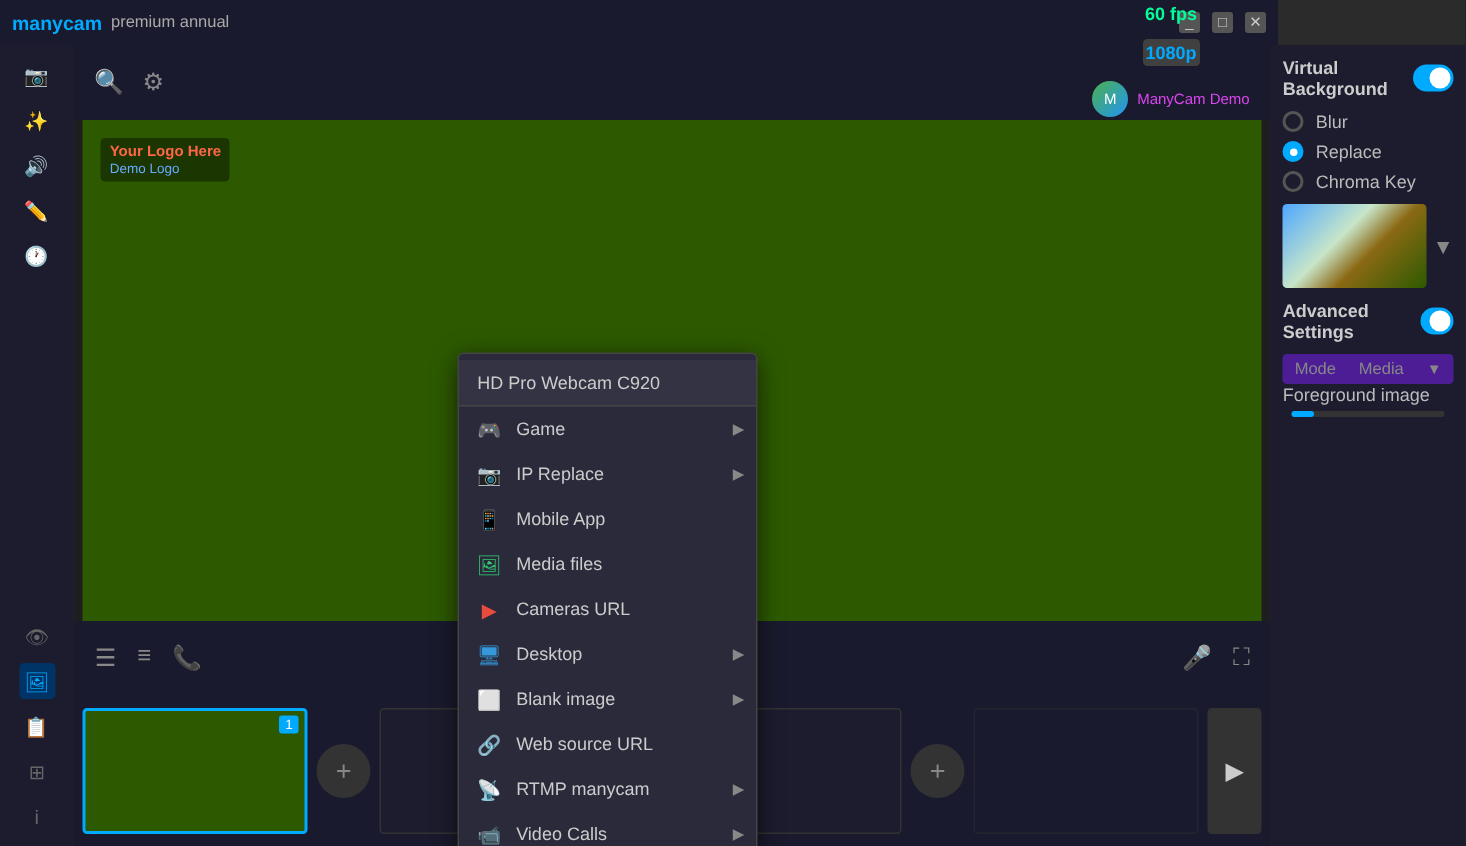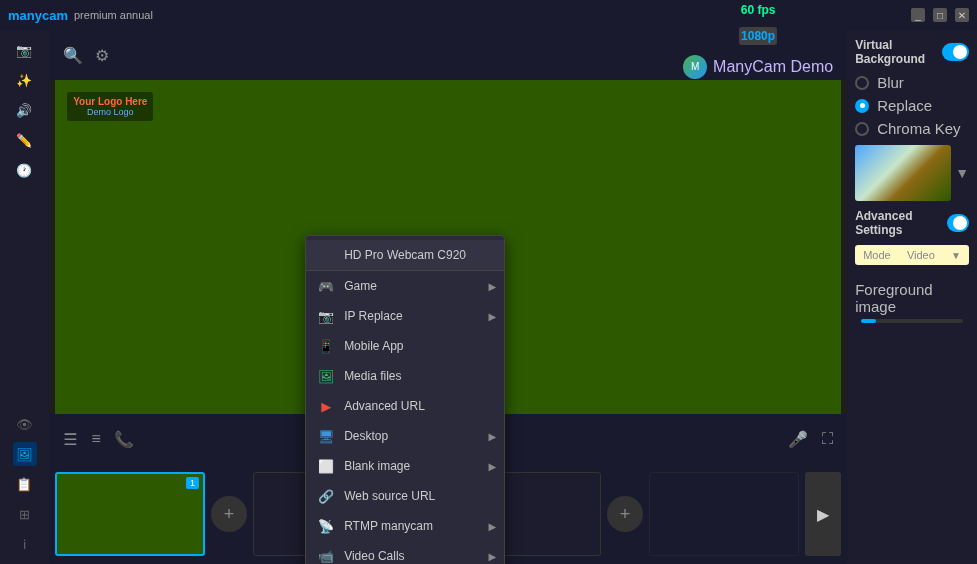--- a/index.html
+++ b/index.html
@@ -7,21 +7,21 @@
       width: 977px;
       height: 564px;
       background: #2b2b2b;
       font-family: 'Segoe UI', Arial, sans-serif;
       overflow: hidden;
       position: relative;
     }
 
     
     .title-bar {
-      width: 977px;
+      width: 852px;
       height: 30px;
       background: #1a1a2e;
       display: flex;
       align-items: center;
       justify-content: space-between;
       padding: 0 8px;
       position: absolute;
       top: 0; left: 0;
     }
     .title-bar-left {
@@ -131,36 +131,35 @@
     .avatar-circle {
       width: 24px;
       height: 24px;
       border-radius: 50%;
       background: linear-gradient(135deg, #4CAF50, #2196F3);
       display: flex; align-items: center; justify-content: center;
       font-size: 10px;
       color: white;
     }
     .user-name {
-      color: #c4b5fd;
-      font-size: 16px;
+      color: #d946ef;
+      font-size: 10px;
     }
     .gear-icon {
       color: #888;
       font-size: 16px;
       cursor: pointer;
     }
 
     
     .video-area {
       flex: 1;
       background: #2d5a00;
       position: relative;
       margin: 0 6px;
-      text-align: center;
     }
     .demo-logo {
       position: absolute;
       top: 12px;
       left: 12px;
       background: rgba(0,0,0,0.4);
       padding: 4px 6px;
       border-radius: 3px;
     }
     .demo-logo-text {
@@ -372,21 +371,21 @@
     }
     .radio-circle.selected::after {
       content: '';
       width: 5px;
       height: 5px;
       background: white;
       border-radius: 50%;
     }
     .radio-label {
       color: #bbb;
-      font-size: 15px;
+      font-size: 12px;
     }
 
     
     .bg-preview-row {
       display: flex;
       gap: 4px;
       margin-bottom: 8px;
       align-items: center;
     }
     .bg-thumb {
@@ -406,24 +405,24 @@
       align-items: center;
       justify-content: space-between;
       margin-bottom: 8px;
       gap: 22px;
     }
 
     .dropdown-row {
       display: flex;
       align-items: center;
       justify-content: space-between;
-      background: #fef9c3;
+      background: #4c1d95;
       border-radius: 3px;
       padding: 4px 8px;
-      margin-bottom: 16px;
+      margin-bottom: 0;
     }
     .dropdown-label {
       color: #888;
       font-size: 11px;
     }
     .dropdown-arrow {
       color: #888;
       font-size: 10px;
     }
 
@@ -533,21 +532,21 @@
         <div class="menu-item">
           <span class="menu-icon icon-mobile">📱</span>
           <span>Mobile App</span>
         </div>
         <div class="menu-item">
           <span class="menu-icon icon-media">🖼</span>
           <span>Media files</span>
         </div>
         <div class="menu-item">
           <span class="menu-icon icon-youtube">▶</span>
-          <span>Advanced URL</span>
+          <span>Cameras URL</span>
         </div>
         <div class="menu-item">
           <span class="menu-icon icon-desktop">🖥</span>
           <span>Desktop</span>
           <span class="menu-item-arrow">▶</span>
         </div>
         <div class="menu-item">
           <span class="menu-icon icon-blank">⬜</span>
           <span>Blank image</span>
           <span class="menu-item-arrow">▶</span>
@@ -626,21 +625,21 @@
 
     <div class="adv-settings-row">
       <span class="section-title">Advanced Settings</span>
       <div class="toggle-switch">
         <div class="toggle-knob"></div>
       </div>
     </div>
 
     <div class="dropdown-row">
       <span class="dropdown-label">Mode</span>
-      <span class="dropdown-label">Video</span>
+      <span class="dropdown-label">Media</span>
       <span class="dropdown-arrow">▼</span>
     </div>
 
     <div class="fg-area-row">
       <span class="radio-label">Foreground image</span>
     </div>
     <div style="display:flex; align-items:center; gap:4px; margin-bottom:8px;">
       <div class="fg-slider">
         <div class="fg-slider-fill"></div>
       </div>

